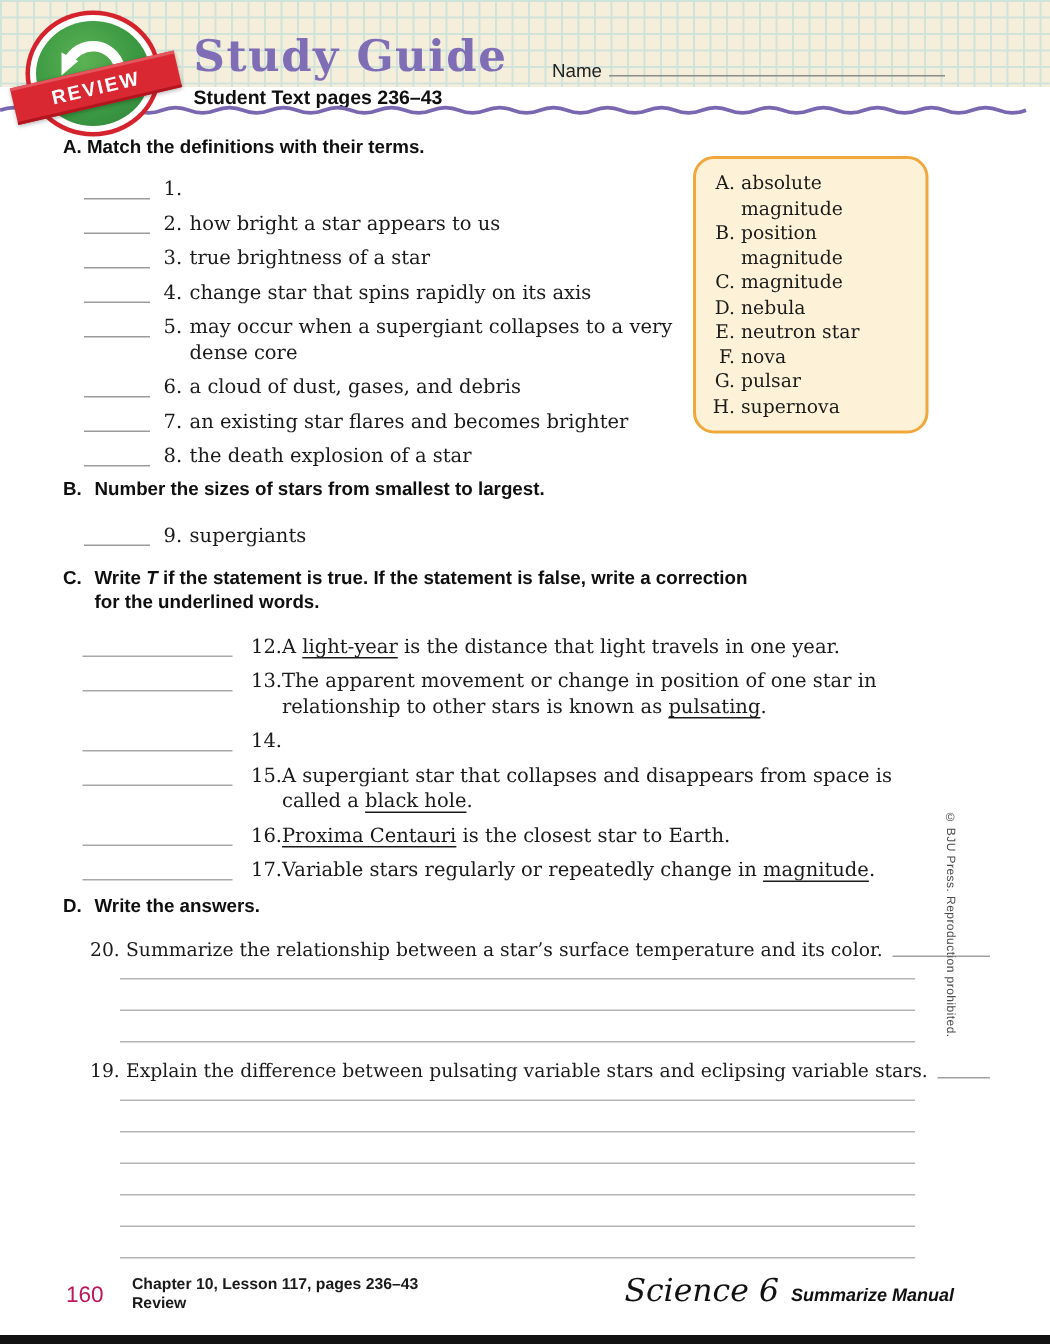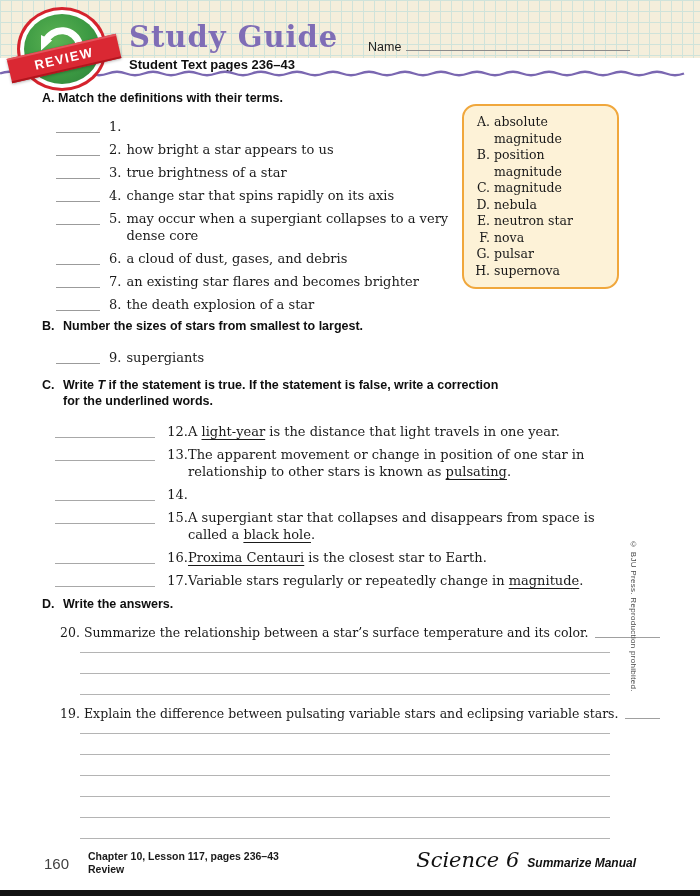--- a/index.html
+++ b/index.html
@@ -76,21 +76,21 @@
   .fill-line{flex:1;height:1px;border-bottom:1px solid #a0a0a0;margin-left:6px;
     align-self:flex-end;margin-bottom:3px;}
   .answer-line{margin-left:38px;width:530px;height:20px;border-bottom:1px solid #b4b4b4;}
   .answer-line.first{height:11px;}
   .q19{margin-top:10px;}
 
   
   .copyright{position:absolute;left:629px;top:540px;writing-mode:vertical-rl;
     font-family:"Liberation Sans",sans-serif;font-size:8px;color:#4a4a4a;letter-spacing:.3px;}
   .footer-pagenum{position:absolute;left:44px;top:855px;
-    font-family:"Liberation Sans",sans-serif;font-size:15px;color:#404040;}
+    font-family:"Liberation Sans",sans-serif;font-size:15px;color:#be185d;}
   .footer-chapter{position:absolute;left:88px;top:850px;
     font-family:"Liberation Sans",sans-serif;font-weight:bold;font-size:10.5px;
     line-height:13px;color:#1a1a1a;}
   .footer-brand{position:absolute;right:64px;top:848px;display:flex;align-items:baseline;gap:8px;}
   .brand-script{font-family:"DejaVu Serif",serif;font-style:italic;font-size:21px;color:#111;}
   .brand-label{font-family:"Liberation Sans",sans-serif;font-weight:bold;font-style:italic;
     font-size:12px;color:#111;}
   .bottom-strip{position:absolute;left:0;bottom:0;width:700px;height:6px;background:#121212;}
 </style>
 </head>

